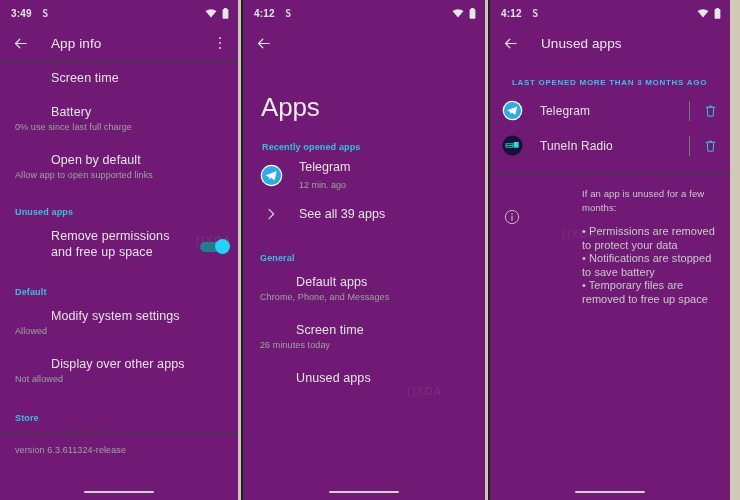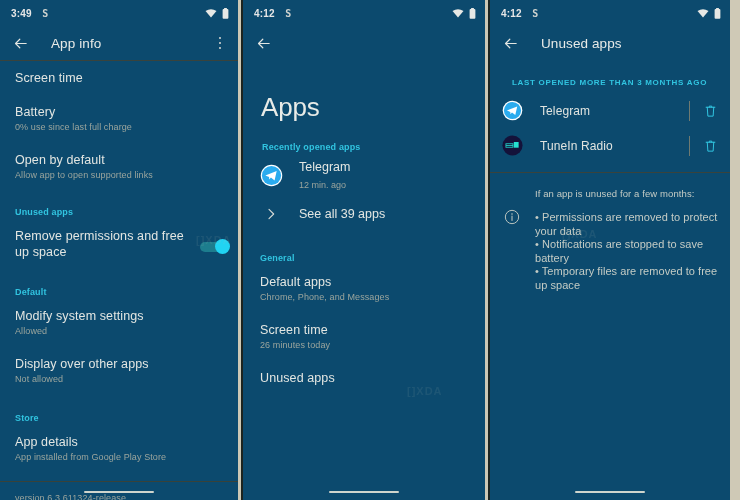--- a/index.html
+++ b/index.html
@@ -22,21 +22,21 @@
   }
   .gap {
     width: 3px;
     height: 500px;
     background: #cdc8b5;
     flex: 0 0 3px;
   }
   .phone {
     position: relative;
     height: 500px;
-    background: #0c4a6e;
+    background: #701a75;
     overflow: hidden;
     flex: 0 0 auto;
   }
   .phone.p1 { width: 238px; }
   .phone.p2 { width: 242px; }
   .phone.p3 { width: 240px; }
   .edge-l { width: 2px; background: #1d241f; flex: 0 0 2px; height: 500px; }
 
   
   .statusbar {
@@ -98,20 +98,21 @@
   .row {
     padding: 9px 14px 9px 15px;
     box-sizing: border-box;
     cursor: pointer;
   }
   .row-title {
     font-size: 12.5px;
     color: #e3e6e2;
     line-height: 16px;
     letter-spacing: .1px;
+    margin-left: 36px;
   }
   .row-sub {
     font-size: 9px;
     color: #9ba59d;
     line-height: 13px;
     margin-top: 1px;
     letter-spacing: .1px;
   }
   .section-label {
     font-size: 9px;
@@ -237,21 +238,21 @@
   .infoblock {
     display: flex;
     align-items: flex-start;
     padding: 14px 10px 0 14px;
   }
   .infoblock .iicon {
     width: 16px; height: 16px; flex: 0 0 16px;
     margin-right: 15px;
     margin-top: 22px;
   }
-  .infoblock .itexts { flex: 1; }
+  .infoblock .itexts { flex: 1; margin-left: 47px; }
   .info-lead {
     font-size: 9.5px;
     color: #c5ccc5;
     line-height: 14px;
     letter-spacing: .1px;
   }
   .info-bullets {
     margin-top: 10px;
   }
   .info-bullets div {
@@ -347,24 +348,20 @@
       <div class="row">
         <div class="row-title">Modify system settings</div>
         <div class="row-sub">Allowed</div>
       </div>
       <div class="row">
         <div class="row-title">Display over other apps</div>
         <div class="row-sub">Not allowed</div>
       </div>
 
       <div class="section-label" style="padding-top:18px">Store</div>
-      <div class="row">
-        <div class="row-title">App details</div>
-        <div class="row-sub">App installed from Google Play Store</div>
-      </div>
 
       <div class="ver-divider"></div>
       <div class="version">version 6.3.611324-release</div>
     </div>
 
     <div class="wm" style="left:196px; top:234px; font-size:11px;">[]XDA</div>
     <div class="homebar"></div>
   </div>
 
   <div class="gap"></div>

